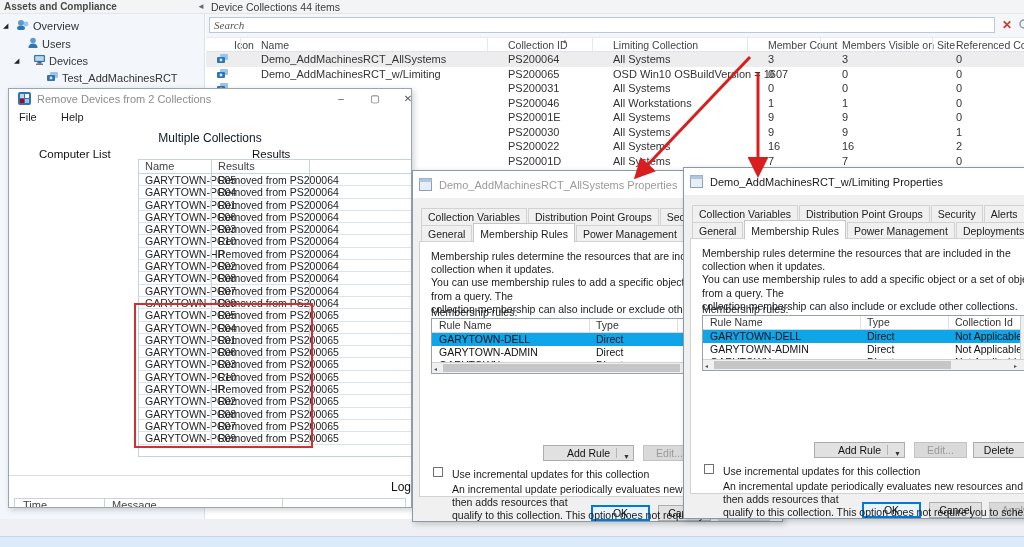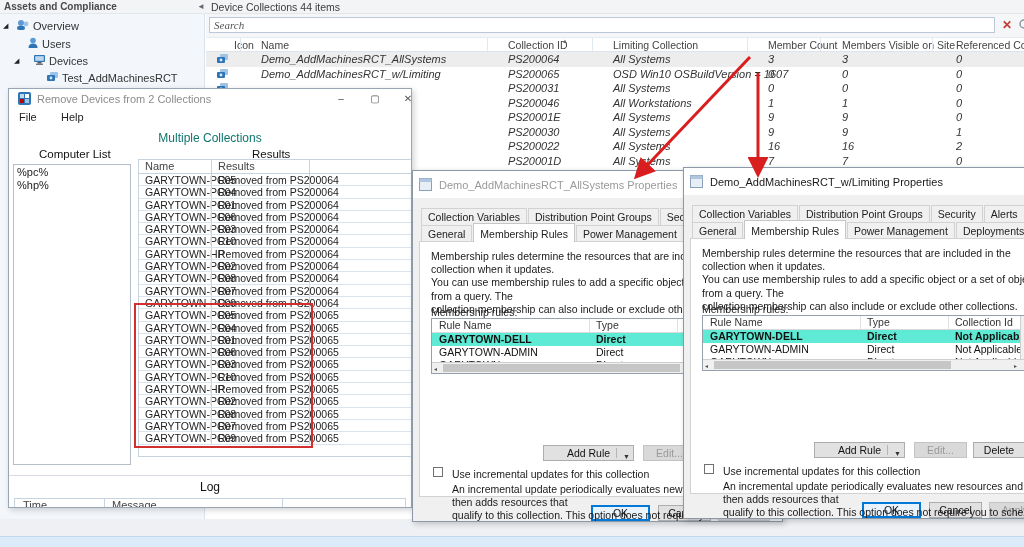--- a/index.html
+++ b/index.html
@@ -22,50 +22,50 @@
   .list-pane { position:absolute; left:206px; top:14px; width:818px; height:522px; background:#fff; }
   .search-strip { position:absolute; left:0; top:0; width:818px; height:23px; background:#f4f6f8; }
   .search-input { position:absolute; left:3px; top:3px; width:786px; height:16px; border:1px solid #bcc7d8; background:#fff; font-family:"Liberation Serif", serif; font-style:italic; font-size:11px; color:#555; padding:0 4px; }
   .search-input::placeholder { color:#555; font-style:italic; }
   .search-clear { position:absolute; left:793px; top:4px; width:16px; height:14px; color:#c23a32; font-weight:bold; font-size:12px; text-align:center; line-height:14px; cursor:pointer; }
   .search-mag { position:absolute; left:811px; top:4px; width:10px; height:14px; overflow:hidden; }
 
   .list-header { position:absolute; left:0; top:23px; width:818px; height:15px; background:#fff; border-top:1px solid #e6ebf1; border-bottom:1px solid #dde4ec; font-size:10.5px; color:#444; }
   .hsep { position:absolute; top:0; bottom:0; width:1px; background:#e2e8f0; }
   .sort-glyph { position:absolute; left:356px; top:0px; font-size:6px; color:#666; }
-  .list-rows { position:absolute; left:0; top:38px; width:818px;font-style:italic; }
+  .list-rows { position:absolute; left:0; top:38px; width:818px; }
   .lrow { position:relative; height:14.5px; width:818px; cursor:pointer; }
   .lrow.selected { background:#ededee; }
   .lrow span, .list-header span { position:absolute; top:1px; white-space:nowrap;margin-left:16px; }
   .c-icon{left:12px;} .c-name{left:39px;} .c-id{left:286px;} .c-lim{left:391px;} .c-mc{left:546px;} .c-mv{left:620px;} .c-rc{left:734px;}
   .coll-icon { position:absolute; left:10px; top:1px; width:13px; height:12px; }
 
   .graystrip { position:absolute; left:0; top:519px; width:1024px; height:17px; background:#eef0f3; z-index:1; }
   .statusbar { position:absolute; left:0; top:536px; width:1024px; height:11px; background:#dcebfa; border-top:1px solid #c2d8ee; z-index:1; }
 
   
   .rdlg { position:absolute; left:8px; top:88px; width:404px; height:420px; background:#fff; border:1px solid #97a5b5; box-shadow:2px 2px 6px rgba(0,0,0,.18); z-index:20; overflow:hidden; }
   .rdlg-title { position:absolute; left:0; top:0; width:100%; height:20px; background:#fff; }
   .rdlg-title .txt { position:absolute; left:28px; top:4px; color:#8c8c8c; }
   .winbtn { position:absolute; top:2px; width:24px; height:16px; text-align:center; color:#555; font-size:10px; line-height:16px; cursor:pointer; }
   .rdlg-menu { position:absolute; left:0; top:20px; width:100%; height:18px; background:#fff; }
   .menu-item { position:absolute; top:2px; cursor:pointer; color:#222; }
-  .rdlg-head { position:absolute; left:0; top:42px; width:100%; text-align:center; font-size:12px; color:#0f766e; }
+  .rdlg-head { position:absolute; left:0; top:42px; width:100%; text-align:center; font-size:12px; color:#0f172a; }
   .sec-label { position:absolute; top:59px; font-size:11.5px; color:#111; }
   .pcbox { position:absolute; left:4px; top:75px; width:118px; height:301px; border:1px solid #b6bfc9; background:#fff; padding:1px 3px; white-space:pre-line; line-height:13px; color:#222; }
   .rtable { position:absolute; left:129px; top:70px; width:274px; height:298px; border:1px solid #c7d3df; background:#fff; }
   .rt-head { position:relative; height:14px; border-bottom:1px solid #c7d3df; color:#444; }
   .rt-head span, .rrow span { position:absolute; top:0px; white-space:nowrap; }
   .rn{left:6px;} .rr{left:79px;}
   .rt-v1{position:absolute;top:0;bottom:0;left:72px;width:1px;background:#c7d3df;}
   .rt-v2{position:absolute;top:0;bottom:0;left:170px;width:1px;background:#c7d3df;}
   .rrow { position:relative; height:12.3px; border-bottom:1px solid #dbe4ed; font-size:10.5px; color:#222; }
   .redbox { position:absolute; left:125px; top:214px; width:179px; height:145px; border:2px solid #d23030; z-index:5; pointer-events:none; }
   .log-divider { position:absolute; left:0; top:386px; width:100%; height:1px; background:#d7dde3; }
-  .log-label { position:absolute; left:0; top:391px; width:100%; text-align:center; font-size:12px; color:#111; }
+  .log-label { position:absolute; left:0; top:391px; width:100%; text-align:right; font-size:12px; color:#111; }
   .ltable { position:absolute; left:5px; top:409px; width:392px; height:60px; border:1px solid #c7d3df; background:#fff; }
   .lt-head { position:relative; height:13px; border-bottom:1px solid #c7d3df; color:#444; }
   .lt-head span, .lgrow span { position:absolute; top:0; white-space:nowrap; }
   .lt{left:8px;text-align:right;} .lm{left:97px;}
   .lt-v1{position:absolute;top:0;bottom:0;left:89px;width:1px;background:#c7d3df;}
   .lt-v2{position:absolute;top:0;bottom:0;left:267px;width:1px;background:#c7d3df;}
   .lgrow { position:relative; height:13px; border-bottom:1px solid #dbe4ed; font-size:10.5px; color:#222; }
   .lscroll { position:absolute; right:1px; top:14px; width:10px; bottom:0; background:#f2f2f2; border-left:1px solid #d9d9d9; font-size:6px; color:#666; text-align:center; }
   .lscroll .thumb { position:absolute; left:1px; top:10px; width:8px; height:18px; background:#cfcfcf; }
 
@@ -83,21 +83,21 @@
   .tabpage { position:absolute; left:6px; top:70px; width:358px; height:256px; background:#fff; border:1px solid #d2d2d2; z-index:2; }
   .intro { position:absolute; left:11px; top:8px; width:340px; line-height:13.2px; font-size:10.5px; color:#1a1a1a; white-space:pre-line; }
   .rules-label { position:absolute; left:11px; top:64px; font-size:10.5px; color:#1a1a1a; }
   .mtable { position:absolute; left:11px; top:76px; width:332px; height:56px; border:1px solid #98a0ab; background:#fff; overflow:hidden; }
   .mt-head { position:relative; height:14px; border-bottom:1px solid #d9d9d9; font-size:10.5px; color:#333; }
   .mt-head span, .mrow span { position:absolute; top:0; white-space:nowrap; }
   .m1{left:7px;} .m2{left:164px;} .m3{left:252px;}
   .mt-s1{position:absolute;top:0;bottom:0;left:157px;width:1px;background:#e0e0e0;}
   .mt-s2{position:absolute;top:0;bottom:0;left:245px;width:1px;background:#e0e0e0;}
   .mrow { position:relative; height:13px; font-size:10.5px; color:#111; }
-  .mrow.first { background:#5eead4;font-weight:bold; }
+  .mrow.first { background:#0ea5e9; }
   .mrow.partial { height:4px; overflow:hidden; }
   .vscroll { position:absolute; right:0; top:0; width:13px; height:43px; background:#f0f0f0; border-left:1px solid #cfcfcf; font-size:6px; color:#555; text-align:center; }
   .vscroll .up{position:absolute;top:2px;left:0;right:0;} .vscroll .dn{position:absolute;bottom:2px;left:0;right:0;}
   .hscroll { position:absolute; left:0; right:0; bottom:0; height:11px; background:#f0f0f0; border-top:1px solid #cfcfcf; font-size:6px; color:#555; }
   .hscroll .lft{position:absolute;left:2px;top:2px;} .hscroll .rgt{position:absolute;right:16px;top:2px;}
   .hscroll .thumb{position:absolute;left:11px;top:1px;width:237px;height:8px;background:#c6c6c6;}
   .btn { position:absolute; height:16px; background:#e1e1e1; border:1px solid #adadad; font-size:10.5px; color:#111; text-align:center; line-height:14px; cursor:pointer; }
   .btn.disabled { background:#d9d9d9; border-color:#c3c3c3; color:#9a9a9a; cursor:default; }
   .btn.focused { border:1px solid #0078d7; box-shadow:inset 0 0 0 1px #0078d7; background:#e9f3fc; }
   .addrule { left:123px; top:203px; width:91px; }
@@ -324,22 +324,20 @@
       <div class="winbtn" style="left:387px;">✕</div>
     </div>
     <div class="rdlg-menu">
       <span class="menu-item" style="left:10px;">File</span>
       <span class="menu-item" style="left:40px;margin-left:12px;">Help</span>
     </div>
     <div class="rdlg-head">Multiple Collections</div>
     <div class="sec-label" style="left:30px;">Computer List</div>
     <div class="sec-label" style="left:243px;">Results</div>
 
-    <div class="pcbox">%pc%
-%hp%</div>
 
     <div class="rtable">
       <div class="rt-head">
         <span class="rn">Name</span>
         <span class="rr">Results</span>
         <div class="rt-v1"></div>
           <div class="rt-v2"></div>
       </div>
 
         <div class="rrow">

